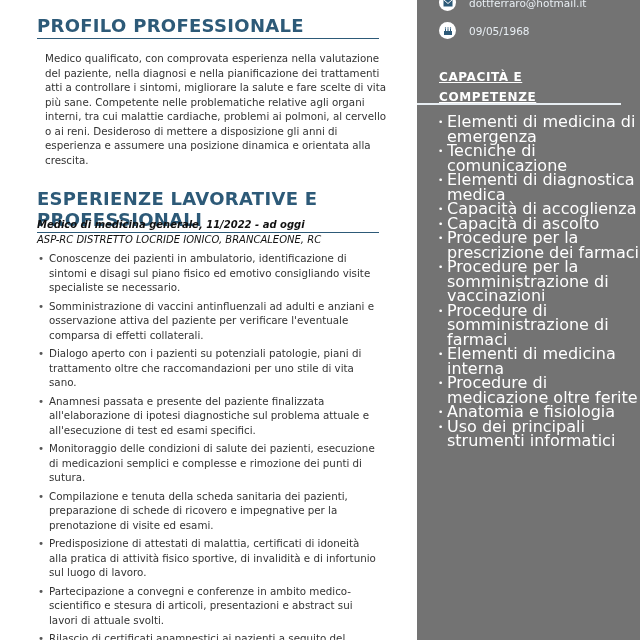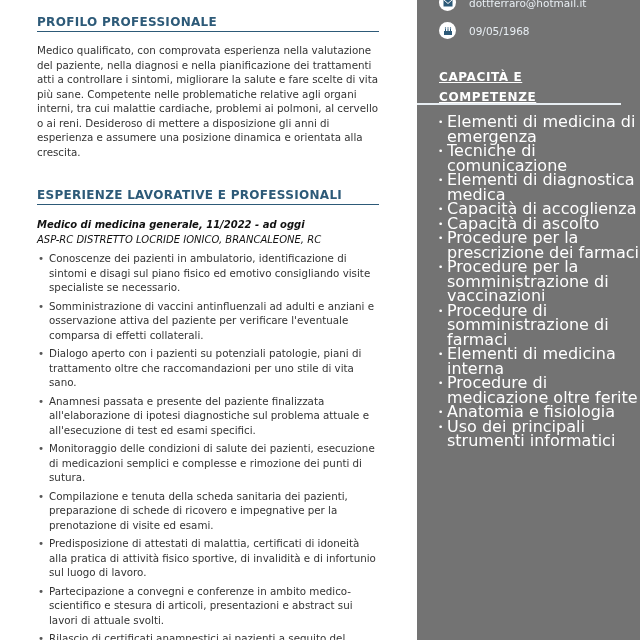--- a/index.html
+++ b/index.html
@@ -6,30 +6,30 @@
   body {
     width: 640px; height: 640px; overflow: hidden; position: relative;
     background: #ffffff;
     font-family: "DejaVu Sans", sans-serif;
   }
   .left {
     position: absolute; left: 37px; top: 0; width: 342px;
   }
   .sec-title {
     font-family: "DejaVu Sans", sans-serif;
-    font-weight: bold; color: #2d5a78; font-size: 12px;
+    font-weight: bold; color: #2d5a78; font-size: 18px;
     letter-spacing: 0.3px;
     padding-bottom: 2px; border-bottom: 1.5px solid #2d5a78;
     margin: 0;
   }
   #profile-title { position: absolute; top: 15px; left: 0; width: 342px; }
   .profile-text {
     position: absolute; top: 43px; left: 0; width: 342px;
     font-size: 10.3px; line-height: 14.5px; color: #333;
-    margin: 0;
+    margin: 8px;
   }
   #exp-title { position: absolute; top: 188px; left: 0; width: 342px; }
   .job {
     position: absolute; top: 218px; left: 0; width: 342px;
     font-size: 10px; line-height: 14.5px; color: #111; font-style: italic;
   }
   .job b { font-weight: bold; }
   .job .semi { font-weight: bold; }
   .job .company { font-weight: normal; color: #111; }
   ul.duties {

